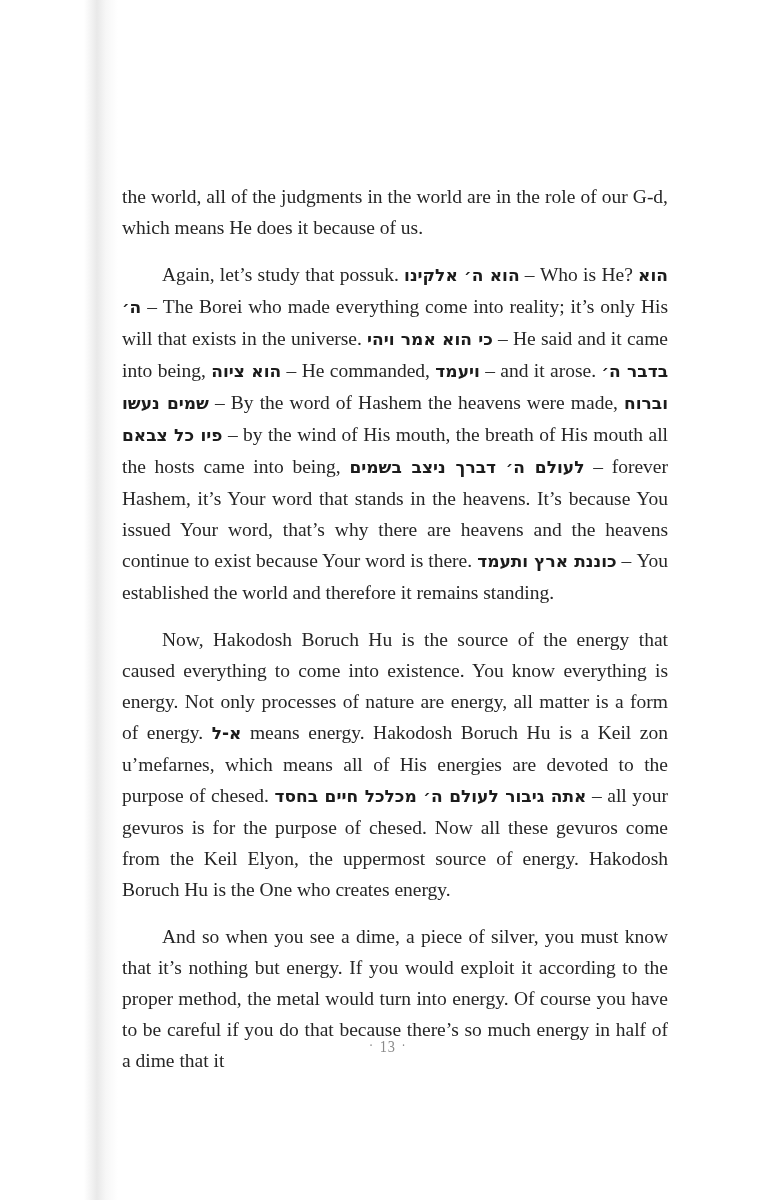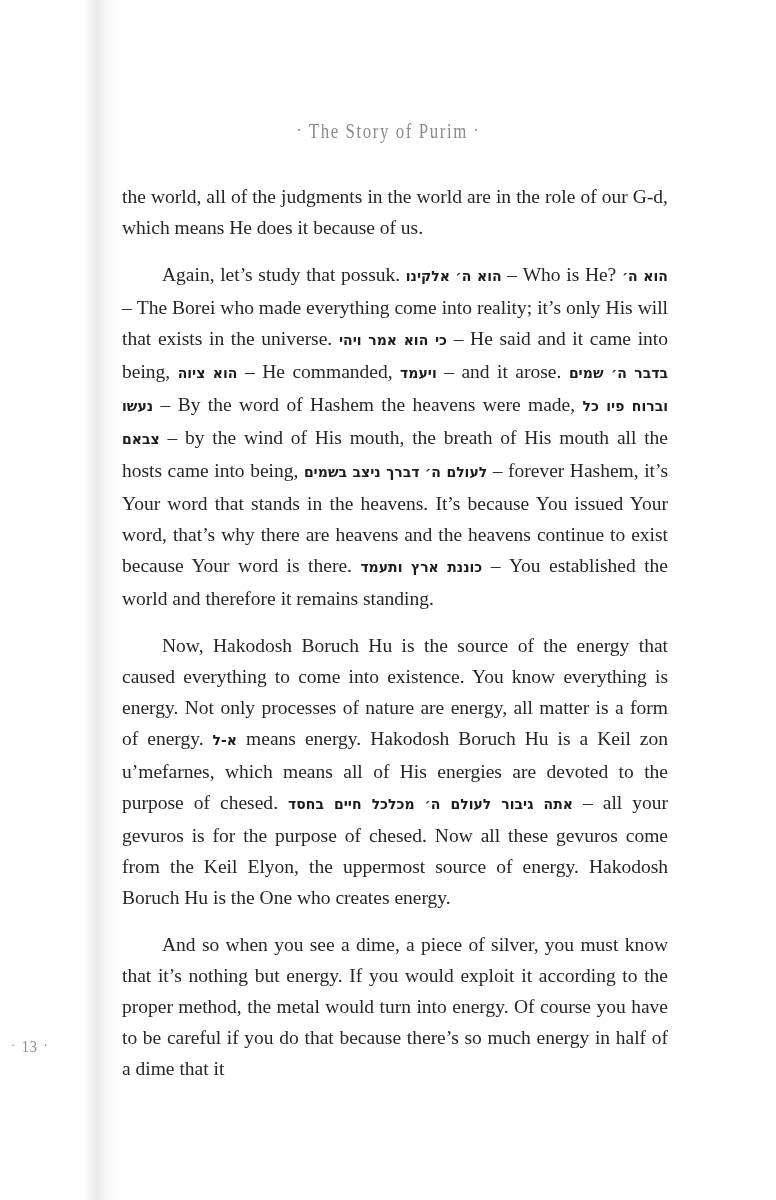--- a/index.html
+++ b/index.html
@@ -47,46 +47,42 @@
     line-height: 31px;
     text-align: justify;
     text-justify: inter-word;
   }
   .text-block p.indent { text-indent: 40px; }
   .normal { font-style: normal; }
   .italic { }
   .hebrew {
     font-family: "DejaVu Sans", sans-serif;
     font-weight: 700;
-    font-size: 14px;
+    font-size: 17px;
     color: #1c1c1c;
     unicode-bidi: isolate;
   }
   .page-footer {
     position: absolute;
     top: 1036px; left: 0; right: 0;
+    text-align: center;
     color: #8a8a8a;
   }
   .page-footer .condense {
     display: inline-block;
     transform: scaleX(0.82);
     font-size: 17.5px;
     letter-spacing: 1px;
   }
 </style>
 </head>
 <body>
 
 <div class="page">
 
-  <div class="running-header">
-    <span class="condense">
-      <span class="decor">·</span><span>The Story of Purim</span><span class="decor">·</span>
-    </span>
-  </div>
 
   <div class="text-block">
       <p class=""><span class="normal">the world, all of the judgments in the world are in the role of our G‑d, which means He does it because of us.</span></p>
       <p class="indent"><span class="normal">Again, let’s study that </span><span class="italic">possuk</span><span class="normal">. </span><span class="hebrew" dir="rtl">הוא ה׳ אלקינו</span><span class="normal"> – Who is He? </span><span class="hebrew" dir="rtl">הוא ה׳</span><span class="normal"> – The </span><span class="italic">Borei</span><span class="normal"> who made everything come into reality; it’s only His will that exists in the universe. </span><span class="hebrew" dir="rtl">כי הוא אמר ויהי</span><span class="normal"> – </span><span class="italic">He said and it came into being,</span><span class="normal"> </span><span class="hebrew" dir="rtl">הוא ציוה</span><span class="normal"> – </span><span class="italic">He commanded,</span><span class="normal"> </span><span class="hebrew" dir="rtl">ויעמד</span><span class="normal"> – </span><span class="italic">and it arose.</span><span class="normal"> </span><span class="hebrew" dir="rtl">בדבר ה׳ שמים נעשו</span><span class="normal"> – </span><span class="italic">By the word of Hashem the heavens were made,</span><span class="normal"> </span><span class="hebrew" dir="rtl">וברוח פיו כל צבאם</span><span class="normal"> – </span><span class="italic">by the wind of His mouth, the breath of His mouth all the hosts came into being,</span><span class="normal"> </span><span class="hebrew" dir="rtl">לעולם ה׳ דברך ניצב בשמים</span><span class="normal"> – </span><span class="italic">forever Hashem, it’s Your word that stands in the heavens.</span><span class="normal"> It’s because You issued Your word, that’s why there are heavens and the heavens continue to exist because Your word is there. </span><span class="hebrew" dir="rtl">כוננת ארץ ותעמד</span><span class="normal"> – </span><span class="italic">You established the world and therefore it remains standing.</span></p>
       <p class="indent"><span class="normal">Now, Hakodosh Boruch Hu is the source of the energy that caused everything to come into existence. You know everything is energy. Not only processes of nature are energy, all matter is a form of energy. </span><span class="hebrew" dir="rtl">א-ל</span><span class="normal"> means energy. Hakodosh Boruch Hu is a </span><span class="italic">Keil zon u’mefarnes</span><span class="normal">, which means all of His energies are devoted to the purpose of </span><span class="italic">chesed</span><span class="normal">. </span><span class="hebrew" dir="rtl">אתה גיבור לעולם ה׳ מכלכל חיים בחסד</span><span class="normal"> – all your gevuros is for the purpose of </span><span class="italic">chesed</span><span class="normal">. Now all these gevuros come from the </span><span class="italic">Keil Elyon</span><span class="normal">, the uppermost source of energy. Hakodosh Boruch Hu is the One who creates energy.</span></p>
       <p class="indent"><span class="normal">And so when you see a dime, a piece of silver, you must know that it’s nothing but energy. If you would exploit it according to the proper method, the metal would turn into energy. Of course you have to be careful if you do that because there’s so much energy in half of a dime that it</span></p>
     </div>
 
   <div class="page-footer">
     <span class="condense">

